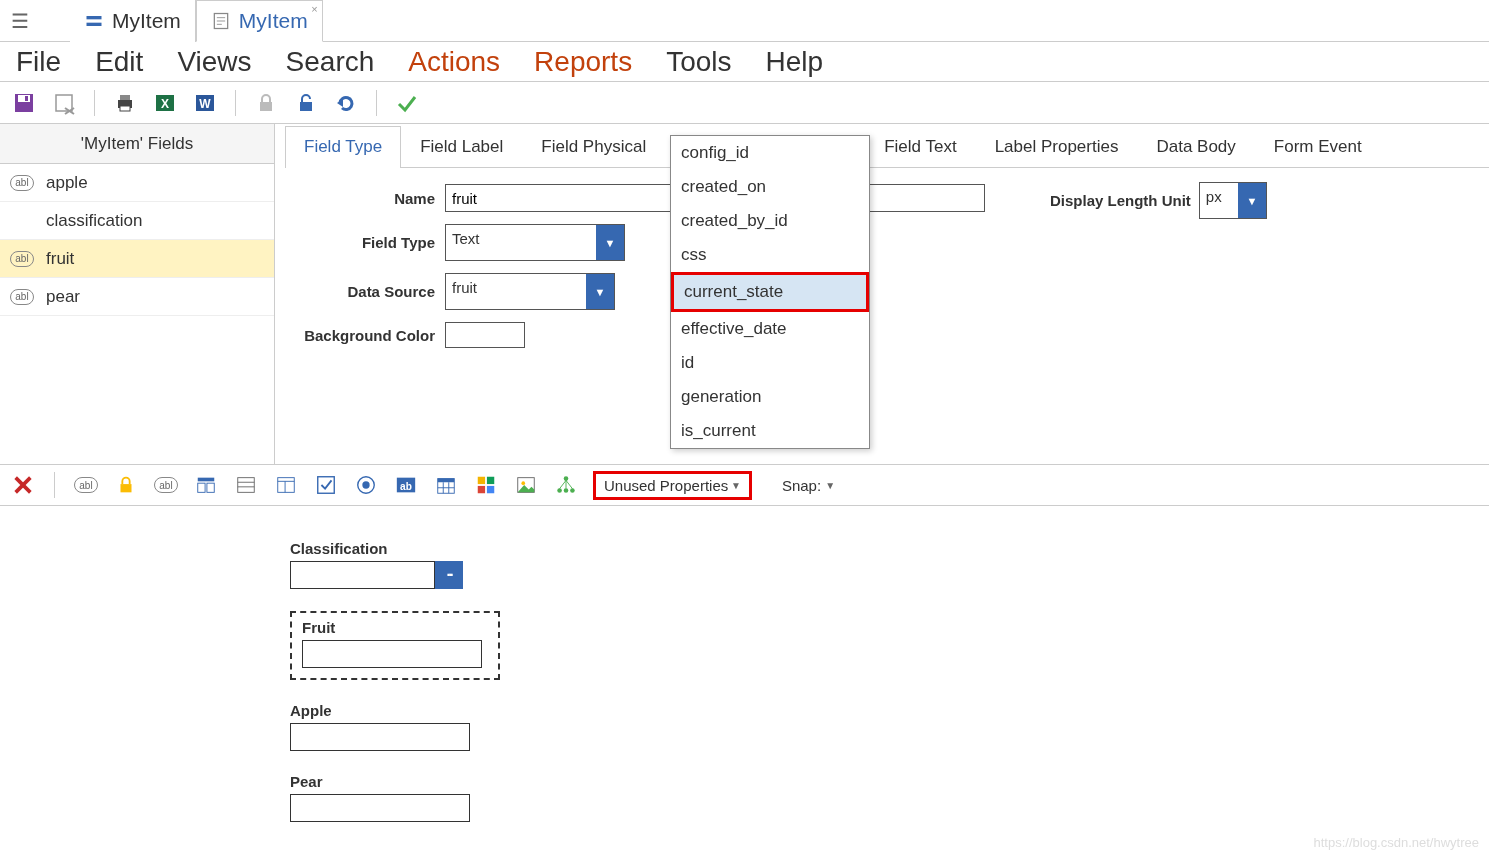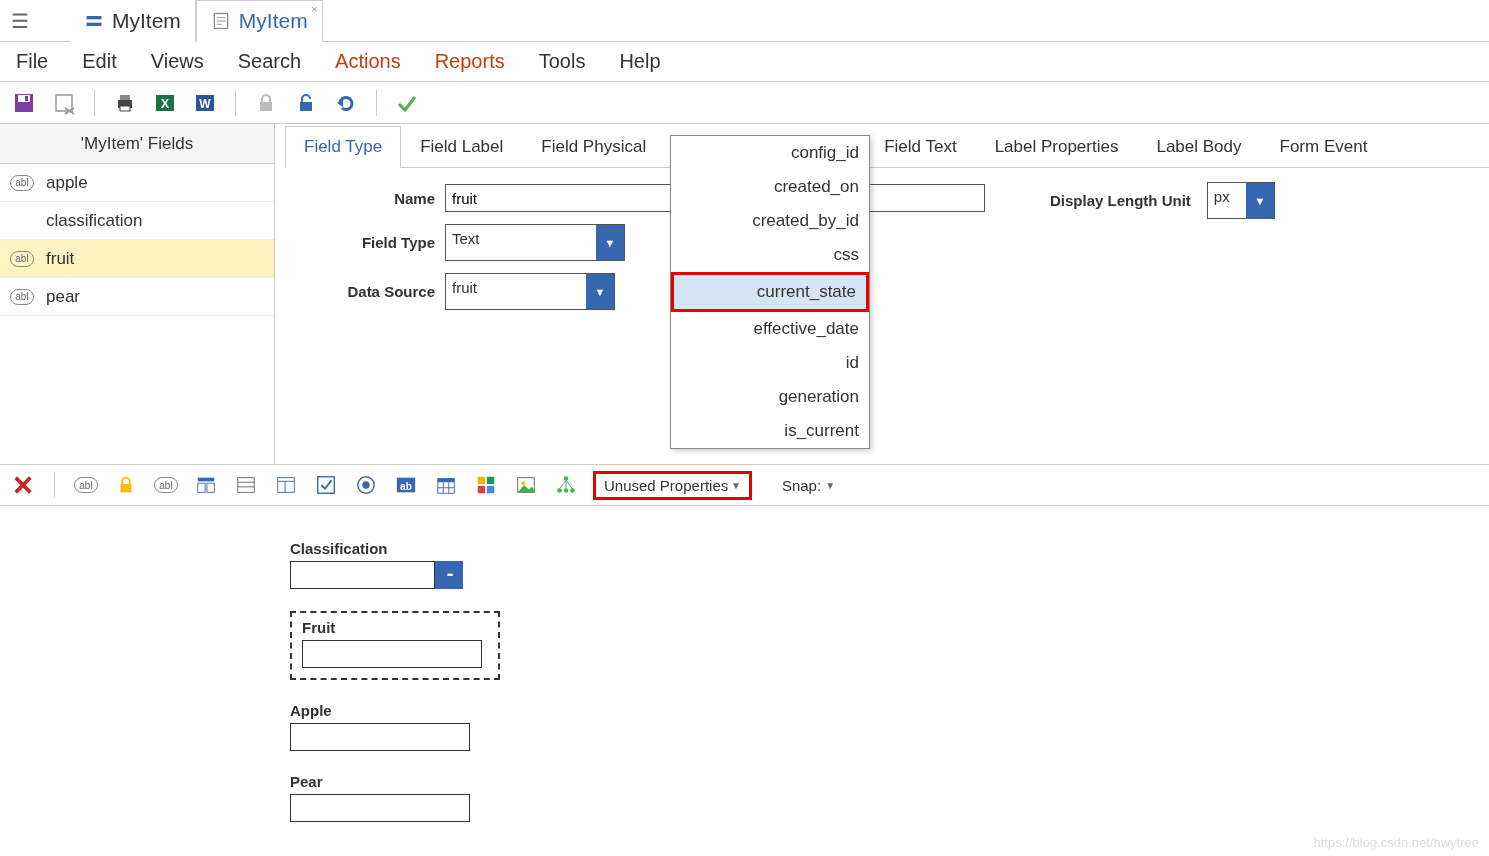--- a/index.html
+++ b/index.html
@@ -10,21 +10,21 @@
 .hamburger { width: 40px; text-align: center; font-size: 20px; color: #666; cursor: pointer; }
 .tab { display: flex; align-items: center; padding: 6px 14px; height: 42px; border-right: 1px solid #ccc; position: relative; }
 .tab.inactive { background: #fff; }
 .tab.active { background: #fff; border-top: 1px solid #ccc; border-left: 1px solid #ccc; border-right: 1px solid #ccc; border-bottom: 1px solid #fff; margin-bottom: -1px; }
 .tab-icon { width: 20px; height: 20px; margin-right: 8px; display: inline-flex; align-items: center; justify-content: center; }
 .tab-close { position: absolute; top: 2px; right: 4px; font-size: 11px; color: #999; }
 .tab-label { font-size: 21px; }
 .tab.active .tab-label { color: #3668b1; }
 
 
-.menu-bar { display: flex; align-items: center; height: 40px; border-bottom: 1px solid #ccc; padding-left: 10px; gap: 22px; font-size: 20px; }
+.menu-bar { display: flex; align-items: center; height: 40px; border-bottom: 1px solid #ccc; padding-left: 10px; gap: 22px; font-size: 28px; }
 .menu-item { cursor: pointer; padding: 4px 6px; }
 .menu-item.disabled { color: #c2410c; }
 
 
 .toolbar { display: flex; align-items: center; height: 42px; border-bottom: 1px solid #ccc; padding-left: 10px; gap: 12px; }
 .tool-sep { width: 1px; height: 26px; background: #ccc; margin: 0 4px; }
 .tool-btn { width: 28px; height: 28px; display: flex; align-items: center; justify-content: center; cursor: pointer; }
 .tool-btn svg { width: 24px; height: 24px; }
 
 
@@ -44,27 +44,27 @@
 
 .form-area { padding: 16px 20px; position: relative; }
 .form-row { display: flex; align-items: center; margin-bottom: 12px; }
 .form-label { width: 150px; text-align: right; padding-right: 10px; font-weight: bold; font-size: 15px; }
 .form-input { border: 1px solid #555; height: 28px; padding: 2px 6px; font-size: 15px; }
 .form-select { display: flex; border: 1px solid #555; height: 37px; }
 .form-select-text { flex: 1; padding: 2px 6px; font-size: 15px; line-height: 24px; }
 .form-select-btn { width: 28px; background: #3668b1; color: #fff; display: flex; align-items: center; justify-content: center; font-size: 11px; }
 .color-swatch { width: 80px; height: 26px; border: 1px solid #555; background: #fff; }
 
-.right-form { position: absolute; top: 58px; left: 1050px; display: flex; align-items: center; gap: 16px; }
+.right-form { position: absolute; top: 58px; left: 1050px; display: flex; align-items: center; gap: 8px; }
 .right-label { font-weight: bold; font-size: 15px; }
 
 
 .dropdown-popup { position: absolute; top: 135px; left: 670px; width: 200px; background: #fff; border: 1px solid #888; z-index: 100; box-shadow: 2px 2px 6px rgba(0,0,0,0.2); }
 .dropdown-scroll { max-height: 335px; overflow-y: scroll; }
-.dd-item { padding: 7px 10px; font-size: 17px; cursor: pointer; text-align: right; }
+.dd-item { padding: 7px 10px; font-size: 17px; cursor: pointer; }
 .dd-item.highlight { background: #d6e5f3; }
 .dd-item.redbox { border: 3px solid #e60000; }
 
 
 .mid-toolbar { display: flex; align-items: center; height: 42px; border-top: 1px solid #ccc; border-bottom: 1px solid #ccc; padding-left: 10px; gap: 14px; position: relative; }
 .mid-tool { width: 26px; height: 26px; display: flex; align-items: center; justify-content: center; cursor: pointer; }
 .mid-tool svg { width: 22px; height: 22px; }
 .redbox-inline { border: 3px solid #e60000; padding: 3px 8px; display: flex; align-items: center; font-size: 15px; }
 .snap-label { font-size: 15px; margin-left: 16px; display: flex; align-items: center; gap: 4px; }
 .caret { font-size: 10px; color: #666; }
@@ -206,21 +206,21 @@
   </div>
 
   <div class="content">
     <div class="prop-tabs">
       <div class="prop-tab active">Field Type</div>
       <div class="prop-tab">Field Label</div>
       <div class="prop-tab">Field Physical</div>
       <div class="prop-tab" style="width:200px"></div>
       <div class="prop-tab">Field Text</div>
       <div class="prop-tab">Label Properties</div>
-      <div class="prop-tab">Label Body</div>
+      <div class="prop-tab">Data Body</div>
       <div class="prop-tab">Form Event</div>
     </div>
 
     <div class="form-area">
       <div class="form-row">
         <span class="form-label">Name</span>
         <input class="form-input" style="width: 540px;" value="fruit">
       </div>
       <div class="form-row">
         <span class="form-label">Field Type</span>
@@ -229,20 +229,24 @@
           <span class="form-select-btn">▼</span>
         </div>
       </div>
       <div class="form-row">
         <span class="form-label">Data Source</span>
         <div class="form-select" style="width:170px">
           <span class="form-select-text">fruit</span>
           <span class="form-select-btn">▼</span>
         </div>
       </div>
+      <div class="form-row">
+        <span class="form-label">Background Color</span>
+        <div class="color-swatch"></div>
+      </div>
     </div>
   </div>
 
   <div class="right-form">
     <span class="right-label">Display Length Unit</span>
     <div class="form-select" style="width:68px">
       <span class="form-select-text">px</span>
       <span class="form-select-btn">▼</span>
     </div>
   </div>

